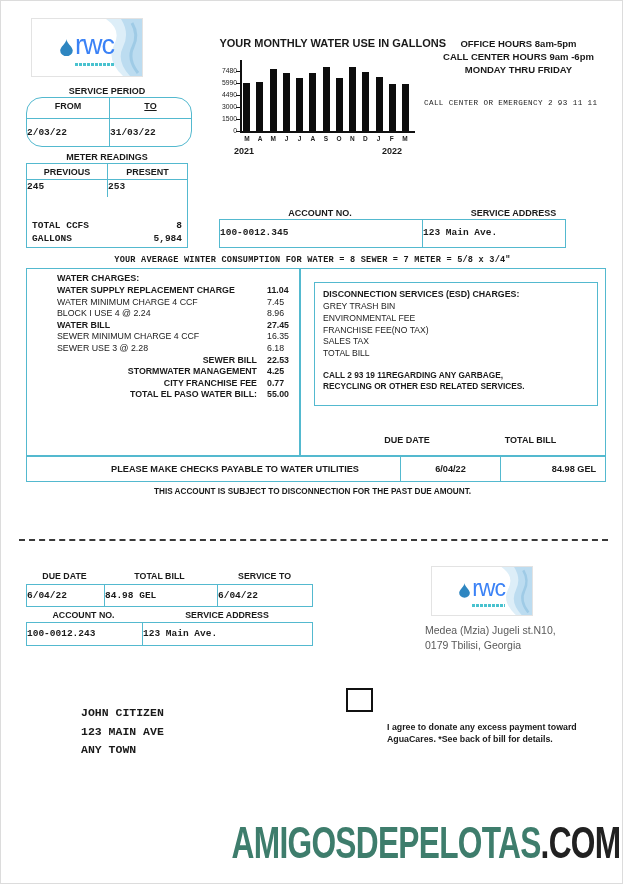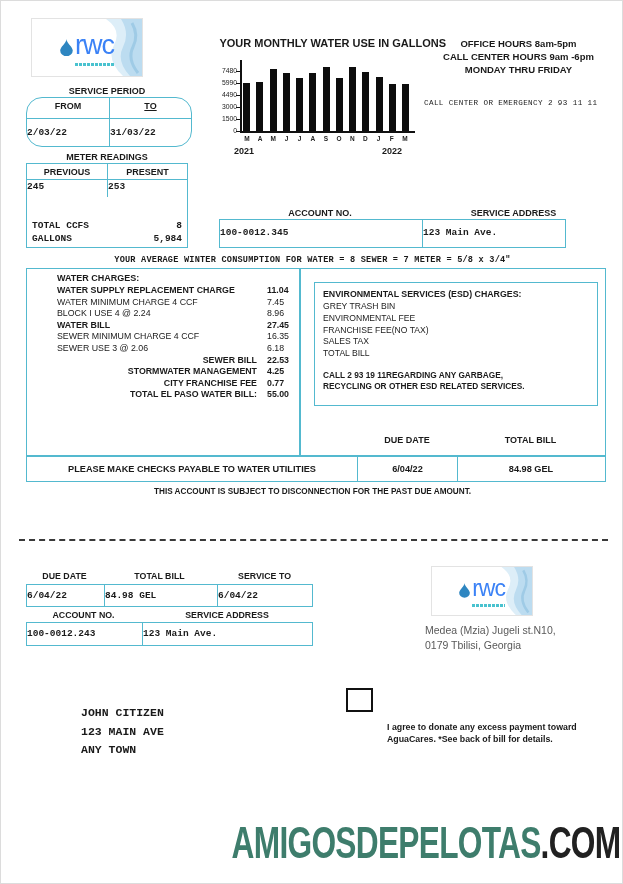--- a/index.html
+++ b/index.html
@@ -57,21 +57,21 @@
   #water-heading{font-weight:bold;font-size:9px;line-height:13px;}
   .charge-row{display:grid;grid-template-columns:1fr 48px;font-size:8.8px;line-height:11.6px;}
   .charge-row .cv{}
   .charge-row.ra .cl{text-align:right;padding-right:10px;}
   #esdbox{position:absolute;left:287px;top:13px;width:284px;height:124px;border:1.5px solid #54b9cf;box-sizing:border-box;padding:5px 8px;}
   #esd-heading{font-weight:bold;font-size:8.8px;line-height:13px;}
   .esd-item{font-size:8.6px;line-height:11.8px;color:#222;}
   #esd-note{margin-top:10px;font-weight:bold;font-size:8.3px;line-height:11px;}
   .due-head{position:absolute;top:166px;font-weight:bold;font-size:9px;text-align:center;}
   
-  #payrow{left:25px;top:455px;width:580px;height:26px;display:grid;grid-template-columns:330px 100px 147px;}
+  #payrow{left:25px;top:455px;width:580px;height:26px;display:grid;grid-template-columns:330px 100px 147px;padding-left:43px;}
   #payrow > div{display:flex;align-items:center;justify-content:center;}
   #pay-msg{font-weight:bold;font-size:9.2px;}
   .payval{font-weight:bold;font-size:9.2px;}
   #disconnect{left:0;top:486px;width:623px;text-align:center;font-weight:bold;font-size:8.2px;}
   
   #dashline{left:18px;top:538px;width:589px;border-top:2px dashed #3a3a3a;}
   #detach-note{left:0;top:546px;width:623px;text-align:center;font-size:9.4px;color:#222;}
   
   .stub-heads{position:absolute;display:grid;}
   .stub-heads div{font-weight:bold;font-size:8.8px;text-align:center;}
@@ -231,21 +231,21 @@
           </div>
           <div class="charge-row b">
             <span class="cl">WATER BILL</span>
             <span class="cv">27.45</span>
           </div>
           <div class="charge-row">
             <span class="cl">SEWER MINIMUM CHARGE 4 CCF</span>
             <span class="cv">16.35</span>
           </div>
           <div class="charge-row">
-            <span class="cl">SEWER USE 3 @ 2.06</span>
+            <span class="cl">SEWER USE 3 @ 2.28</span>
             <span class="cv">6.18</span>
           </div>
           <div class="charge-row b ra">
             <span class="cl">SEWER BILL</span>
             <span class="cv">22.53</span>
           </div>
           <div class="charge-row b ra">
             <span class="cl">STORMWATER MANAGEMENT</span>
             <span class="cv">4.25</span>
           </div>
@@ -253,21 +253,21 @@
             <span class="cl">CITY FRANCHISE FEE</span>
             <span class="cv">0.77</span>
           </div>
           <div class="charge-row b ra">
             <span class="cl">TOTAL EL PASO WATER BILL:</span>
             <span class="cv">55.00</span>
           </div>
         </div>
     </div>
     <div id="esdbox">
-      <div id="esd-heading">ENVIRONMENTAL SERVICES (ESD) CHARGES:</div>
+      <div id="esd-heading">DISCONNECTION SERVICES (ESD) CHARGES:</div>
       <div id="esd-items">
           <div class="esd-item">GREY TRASH BIN</div>
           <div class="esd-item">ENVIRONMENTAL FEE</div>
           <div class="esd-item">FRANCHISE FEE(NO TAX)</div>
           <div class="esd-item">SALES TAX</div>
           <div class="esd-item">TOTAL BILL</div>
         </div>
       <div id="esd-note">
         <div>CALL 2 93 19 11REGARDING ANY GARBAGE,</div>
         <div>RECYCLING OR OTHER ESD RELATED SERVICES.</div>

